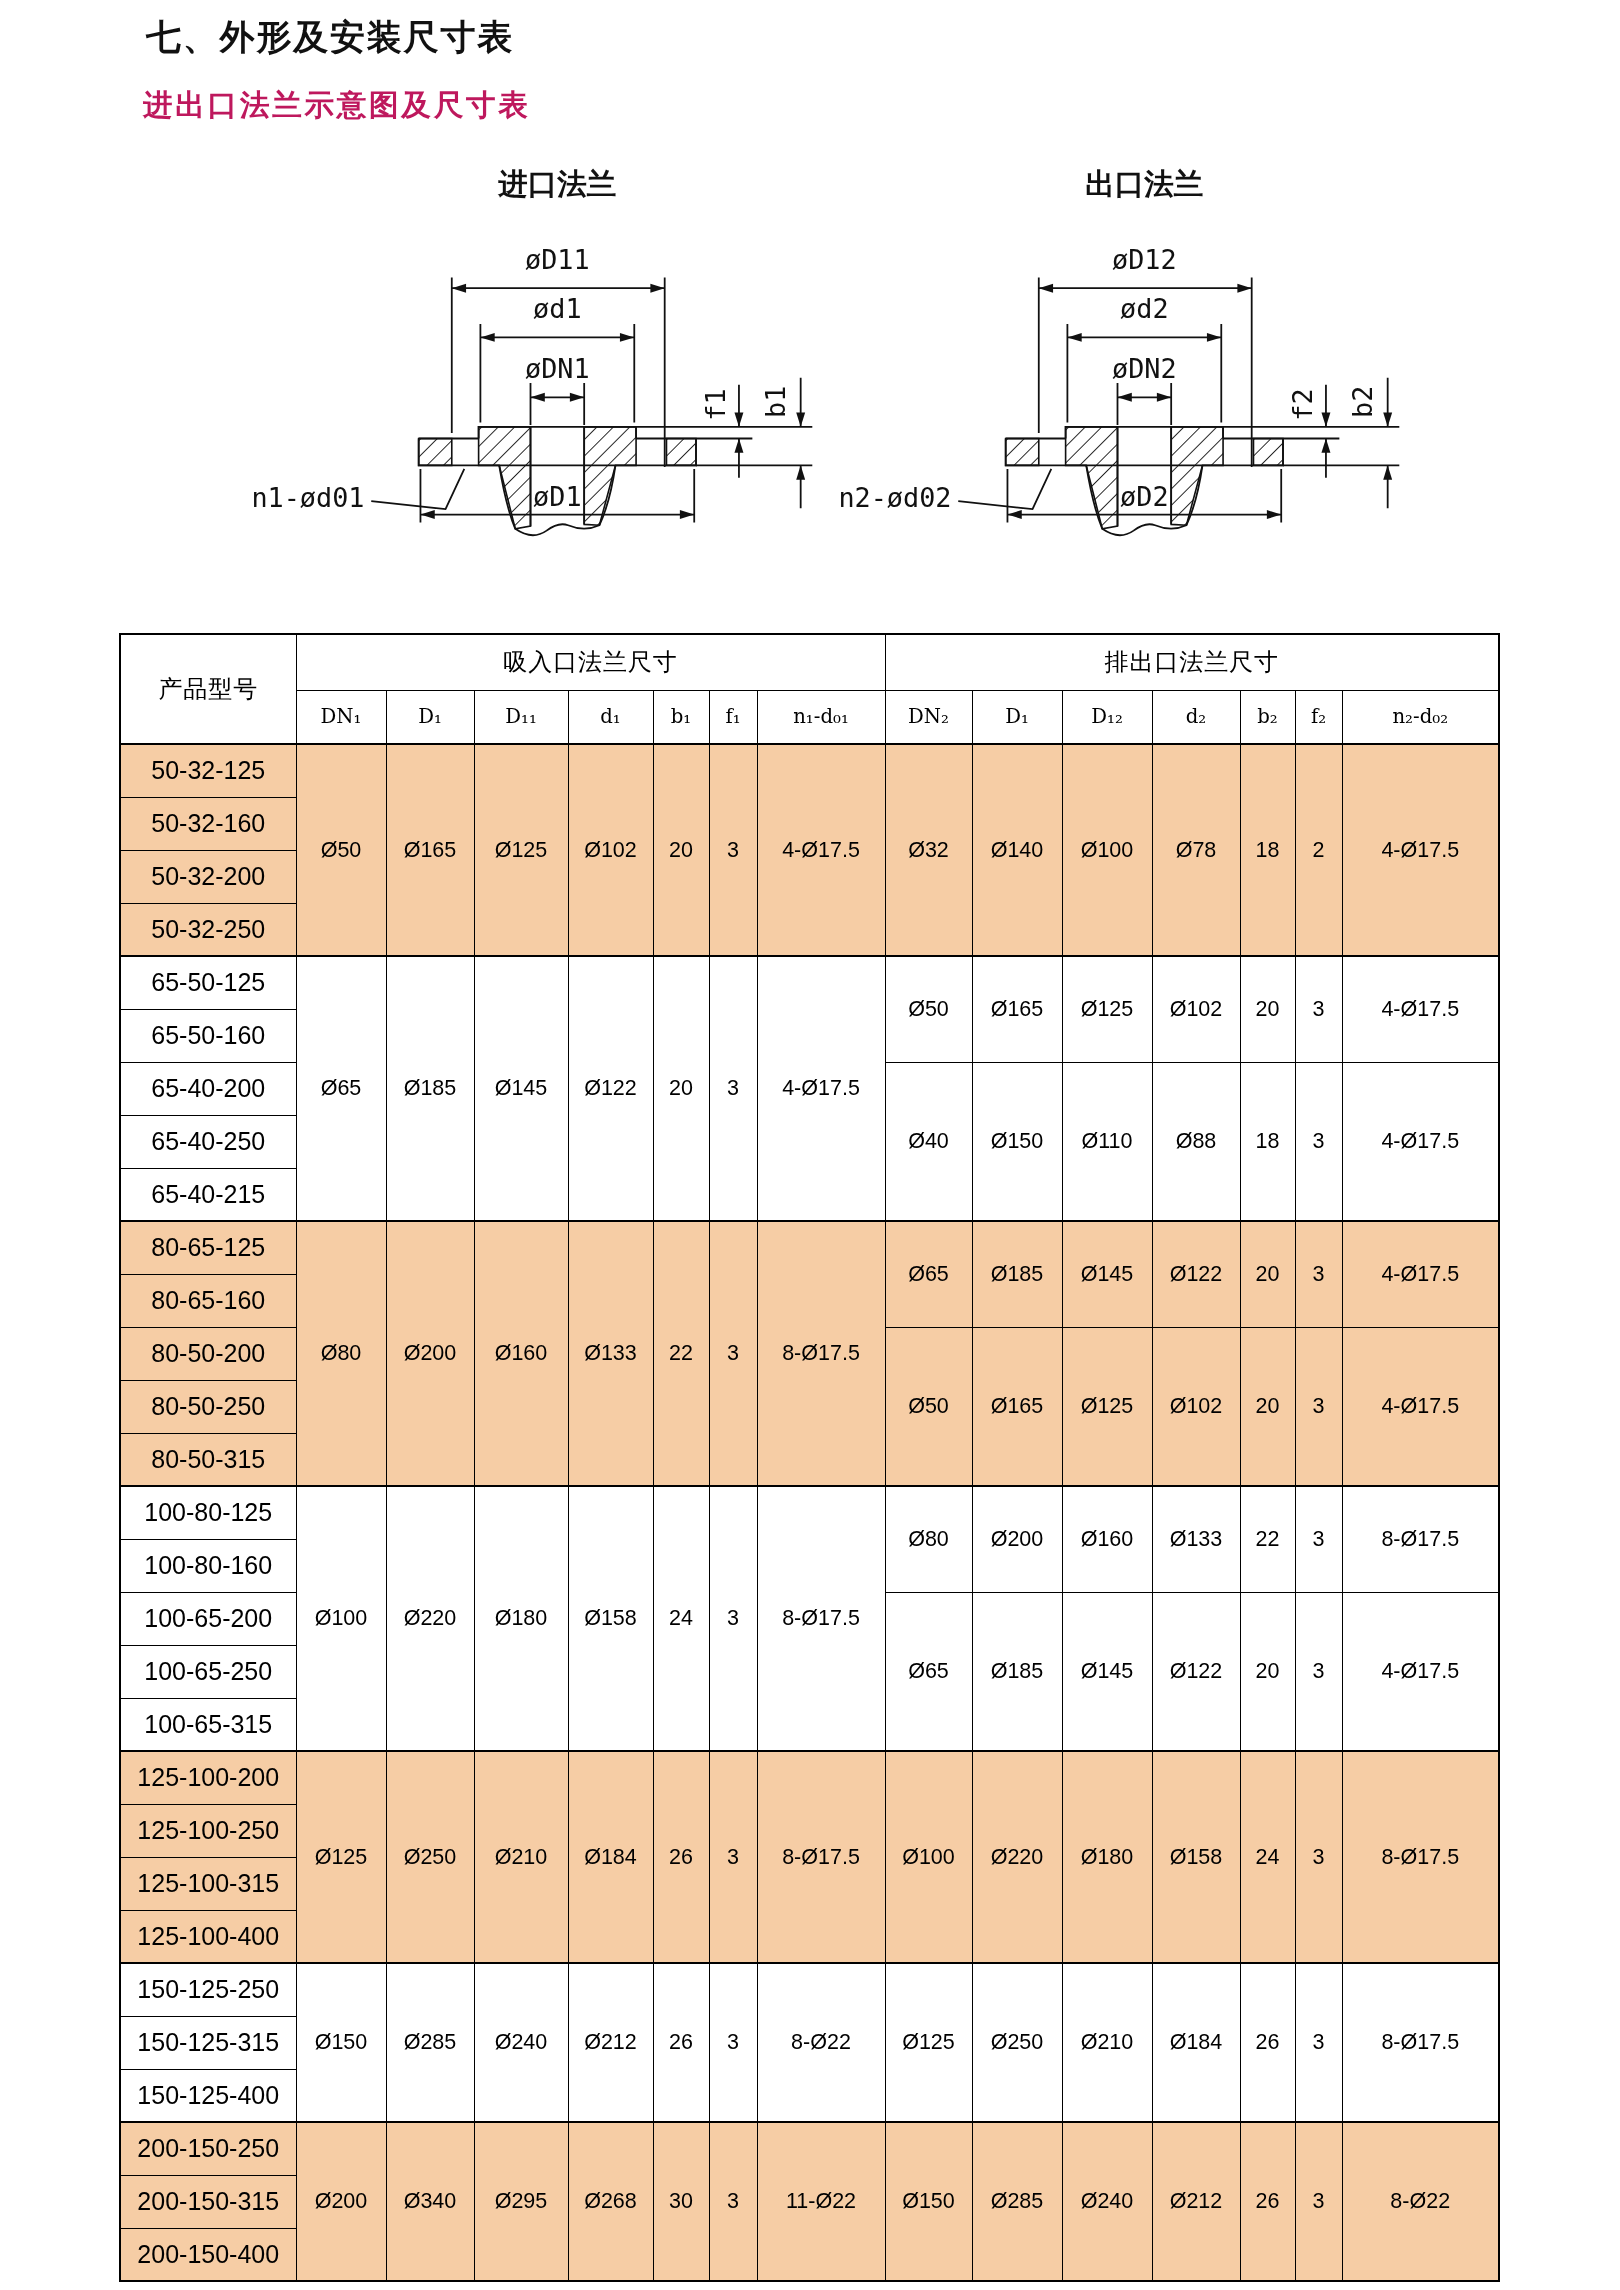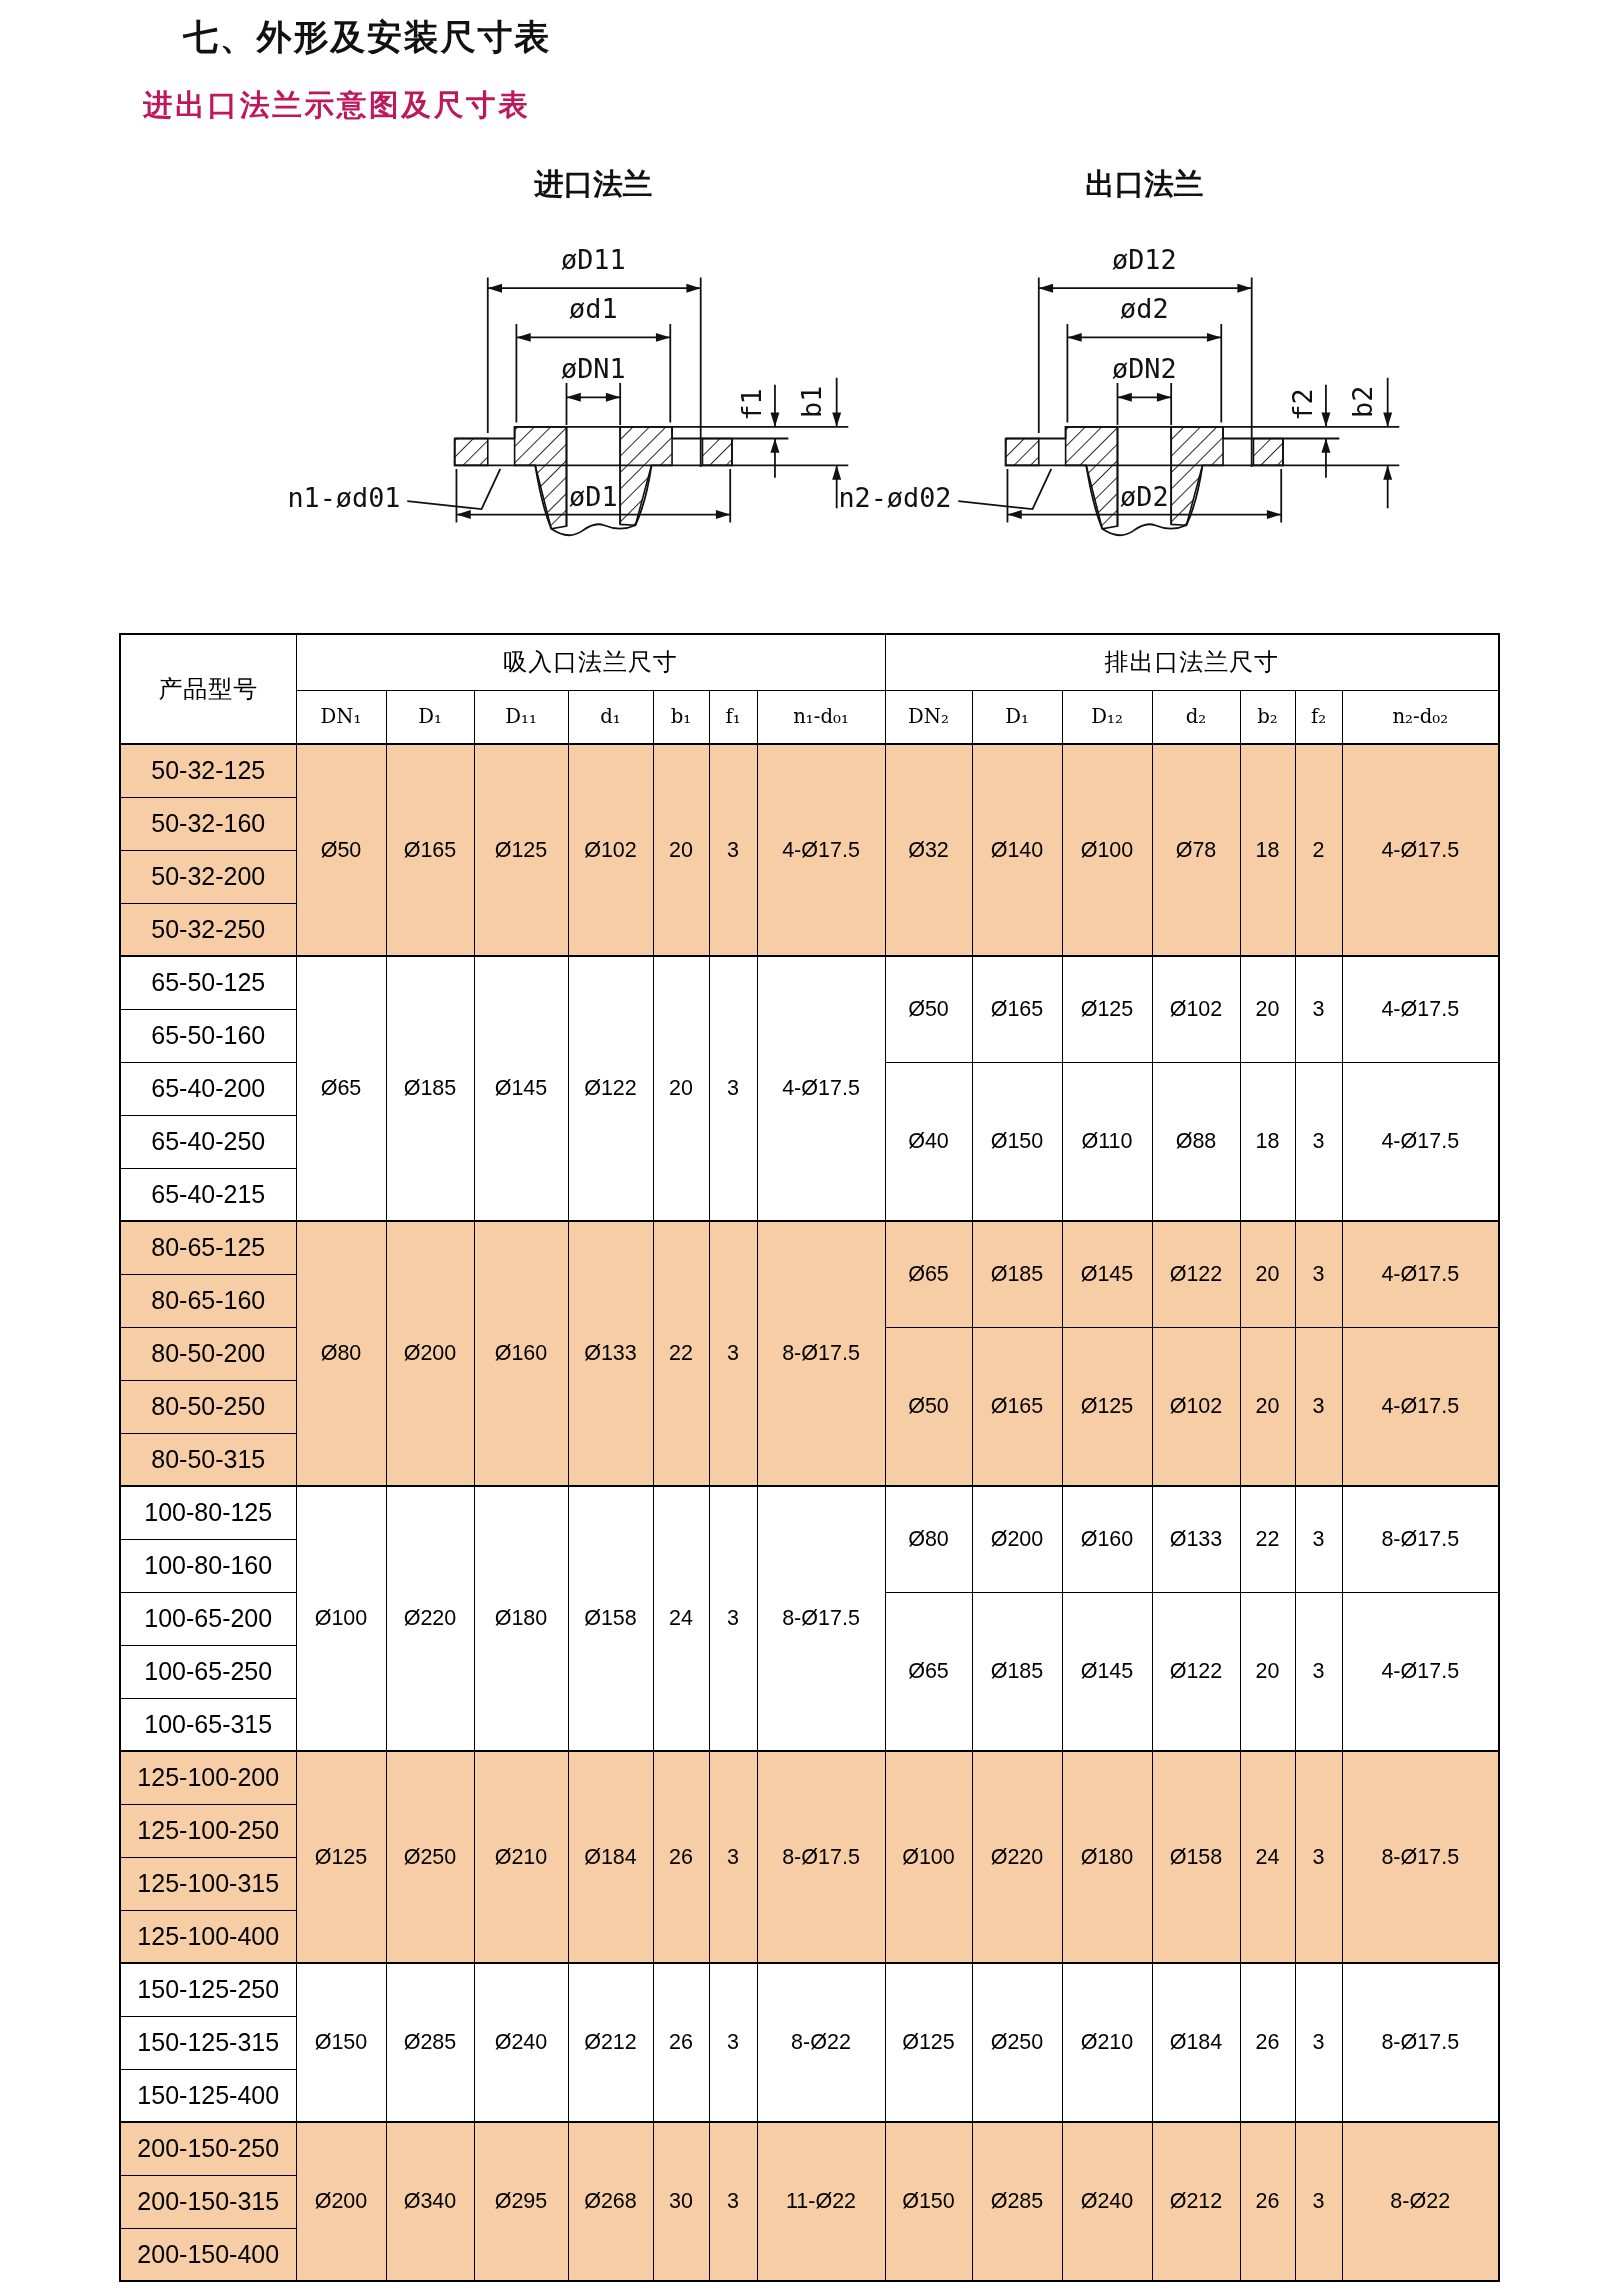--- a/index.html
+++ b/index.html
@@ -3,28 +3,28 @@
 <meta charset="utf-8">
 <style>
   html,body{margin:0;padding:0;}
   body{
     width:1620px;height:2291px;background:#ffffff;position:relative;
     font-family:"Liberation Sans","DejaVu Sans",sans-serif;color:#000;
     overflow:hidden;
   }
   .page-title{
     position:absolute;left:146px;top:14.3px;
-    font-size:35px;font-weight:700;letter-spacing:1.8px;color:#111;margin-left:37px;
+    font-size:35px;font-weight:700;letter-spacing:1.8px;color:#111;
   }
   .sub-title{
     position:absolute;left:143px;top:85px;
     font-size:29.6px;font-weight:700;letter-spacing:2.7px;color:#be185d;
   }
   .diag{position:absolute;top:154px;width:573px;height:399px;}
-  .diag-left{left:244px;margin-left:36px;}
+  .diag-left{left:244px;}
   .diag-right{left:831px;}
   svg text{fill:#111;}
   .dim-label{font-family:"DejaVu Sans Mono","Liberation Mono",monospace;font-size:30px;}
   .diag-title{font-family:"Liberation Sans","DejaVu Sans",sans-serif;font-size:33px;font-weight:700;}
   .oline{stroke:#111;stroke-width:2;fill:none;}
   .dimline{stroke:#111;stroke-width:2;fill:none;}
   .arrow{fill:#111;stroke:none;}
   .hatched{stroke:#111;stroke-width:1.8;}
 
   table.flange{

